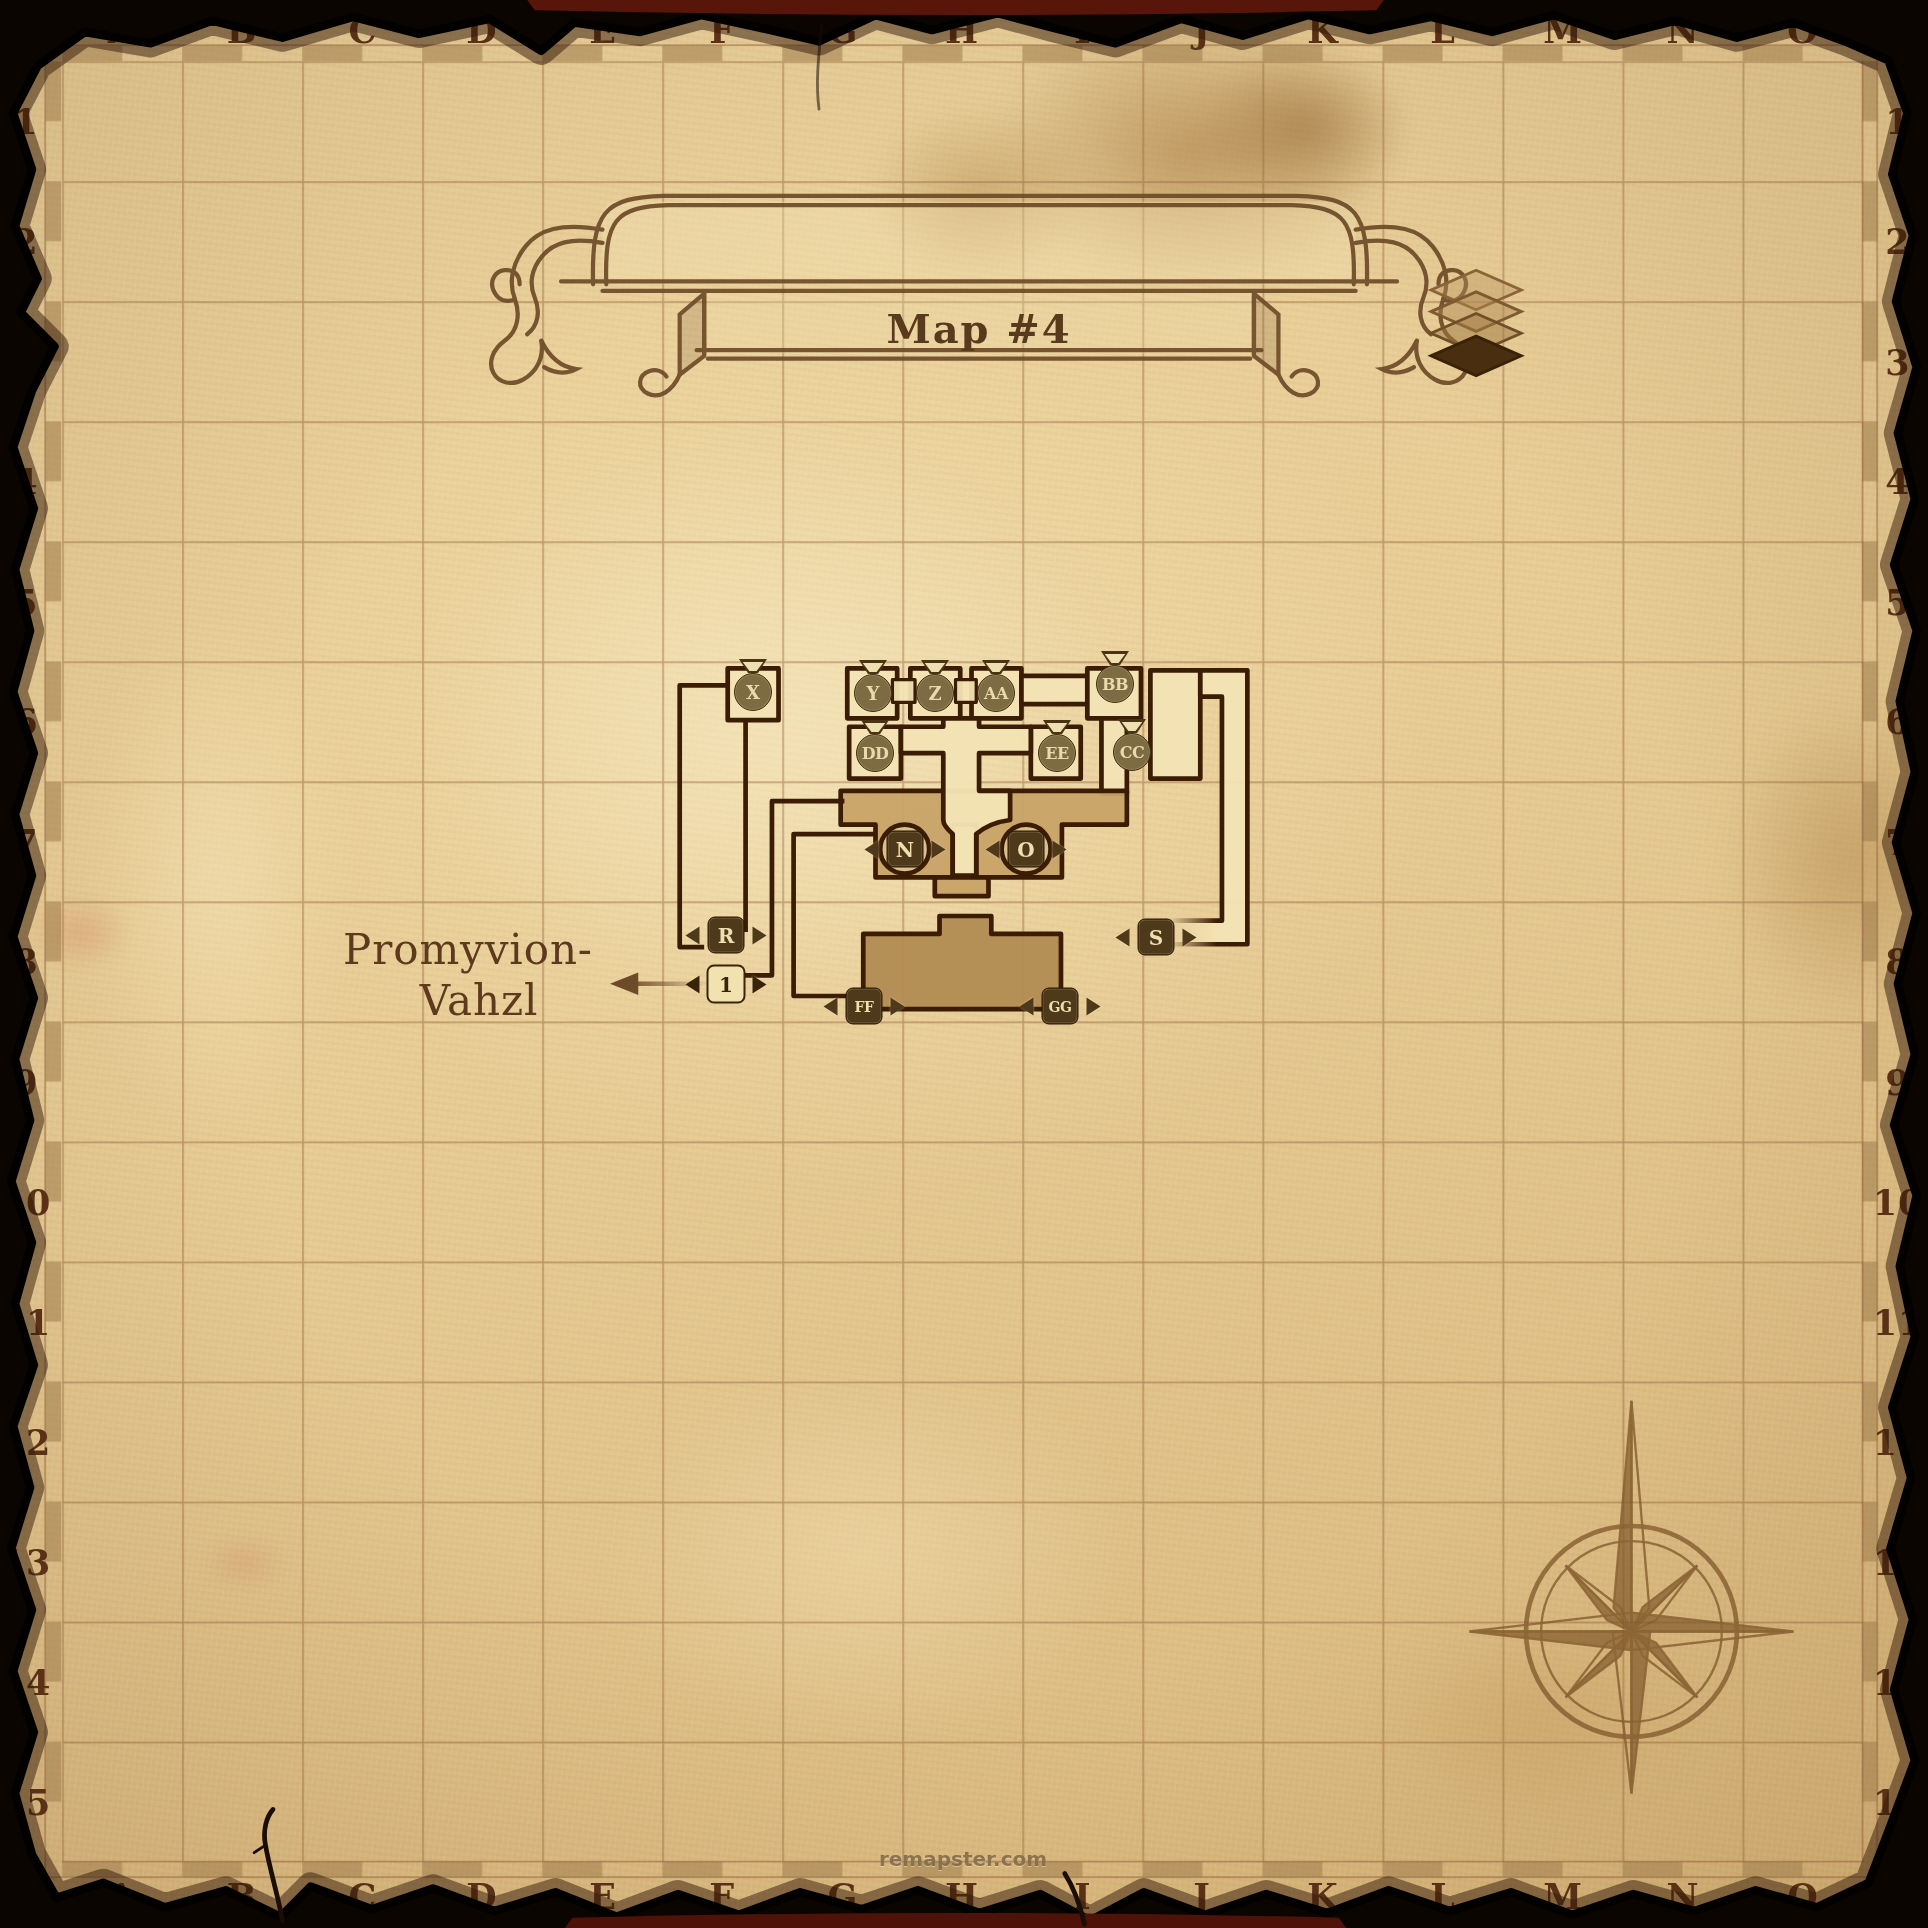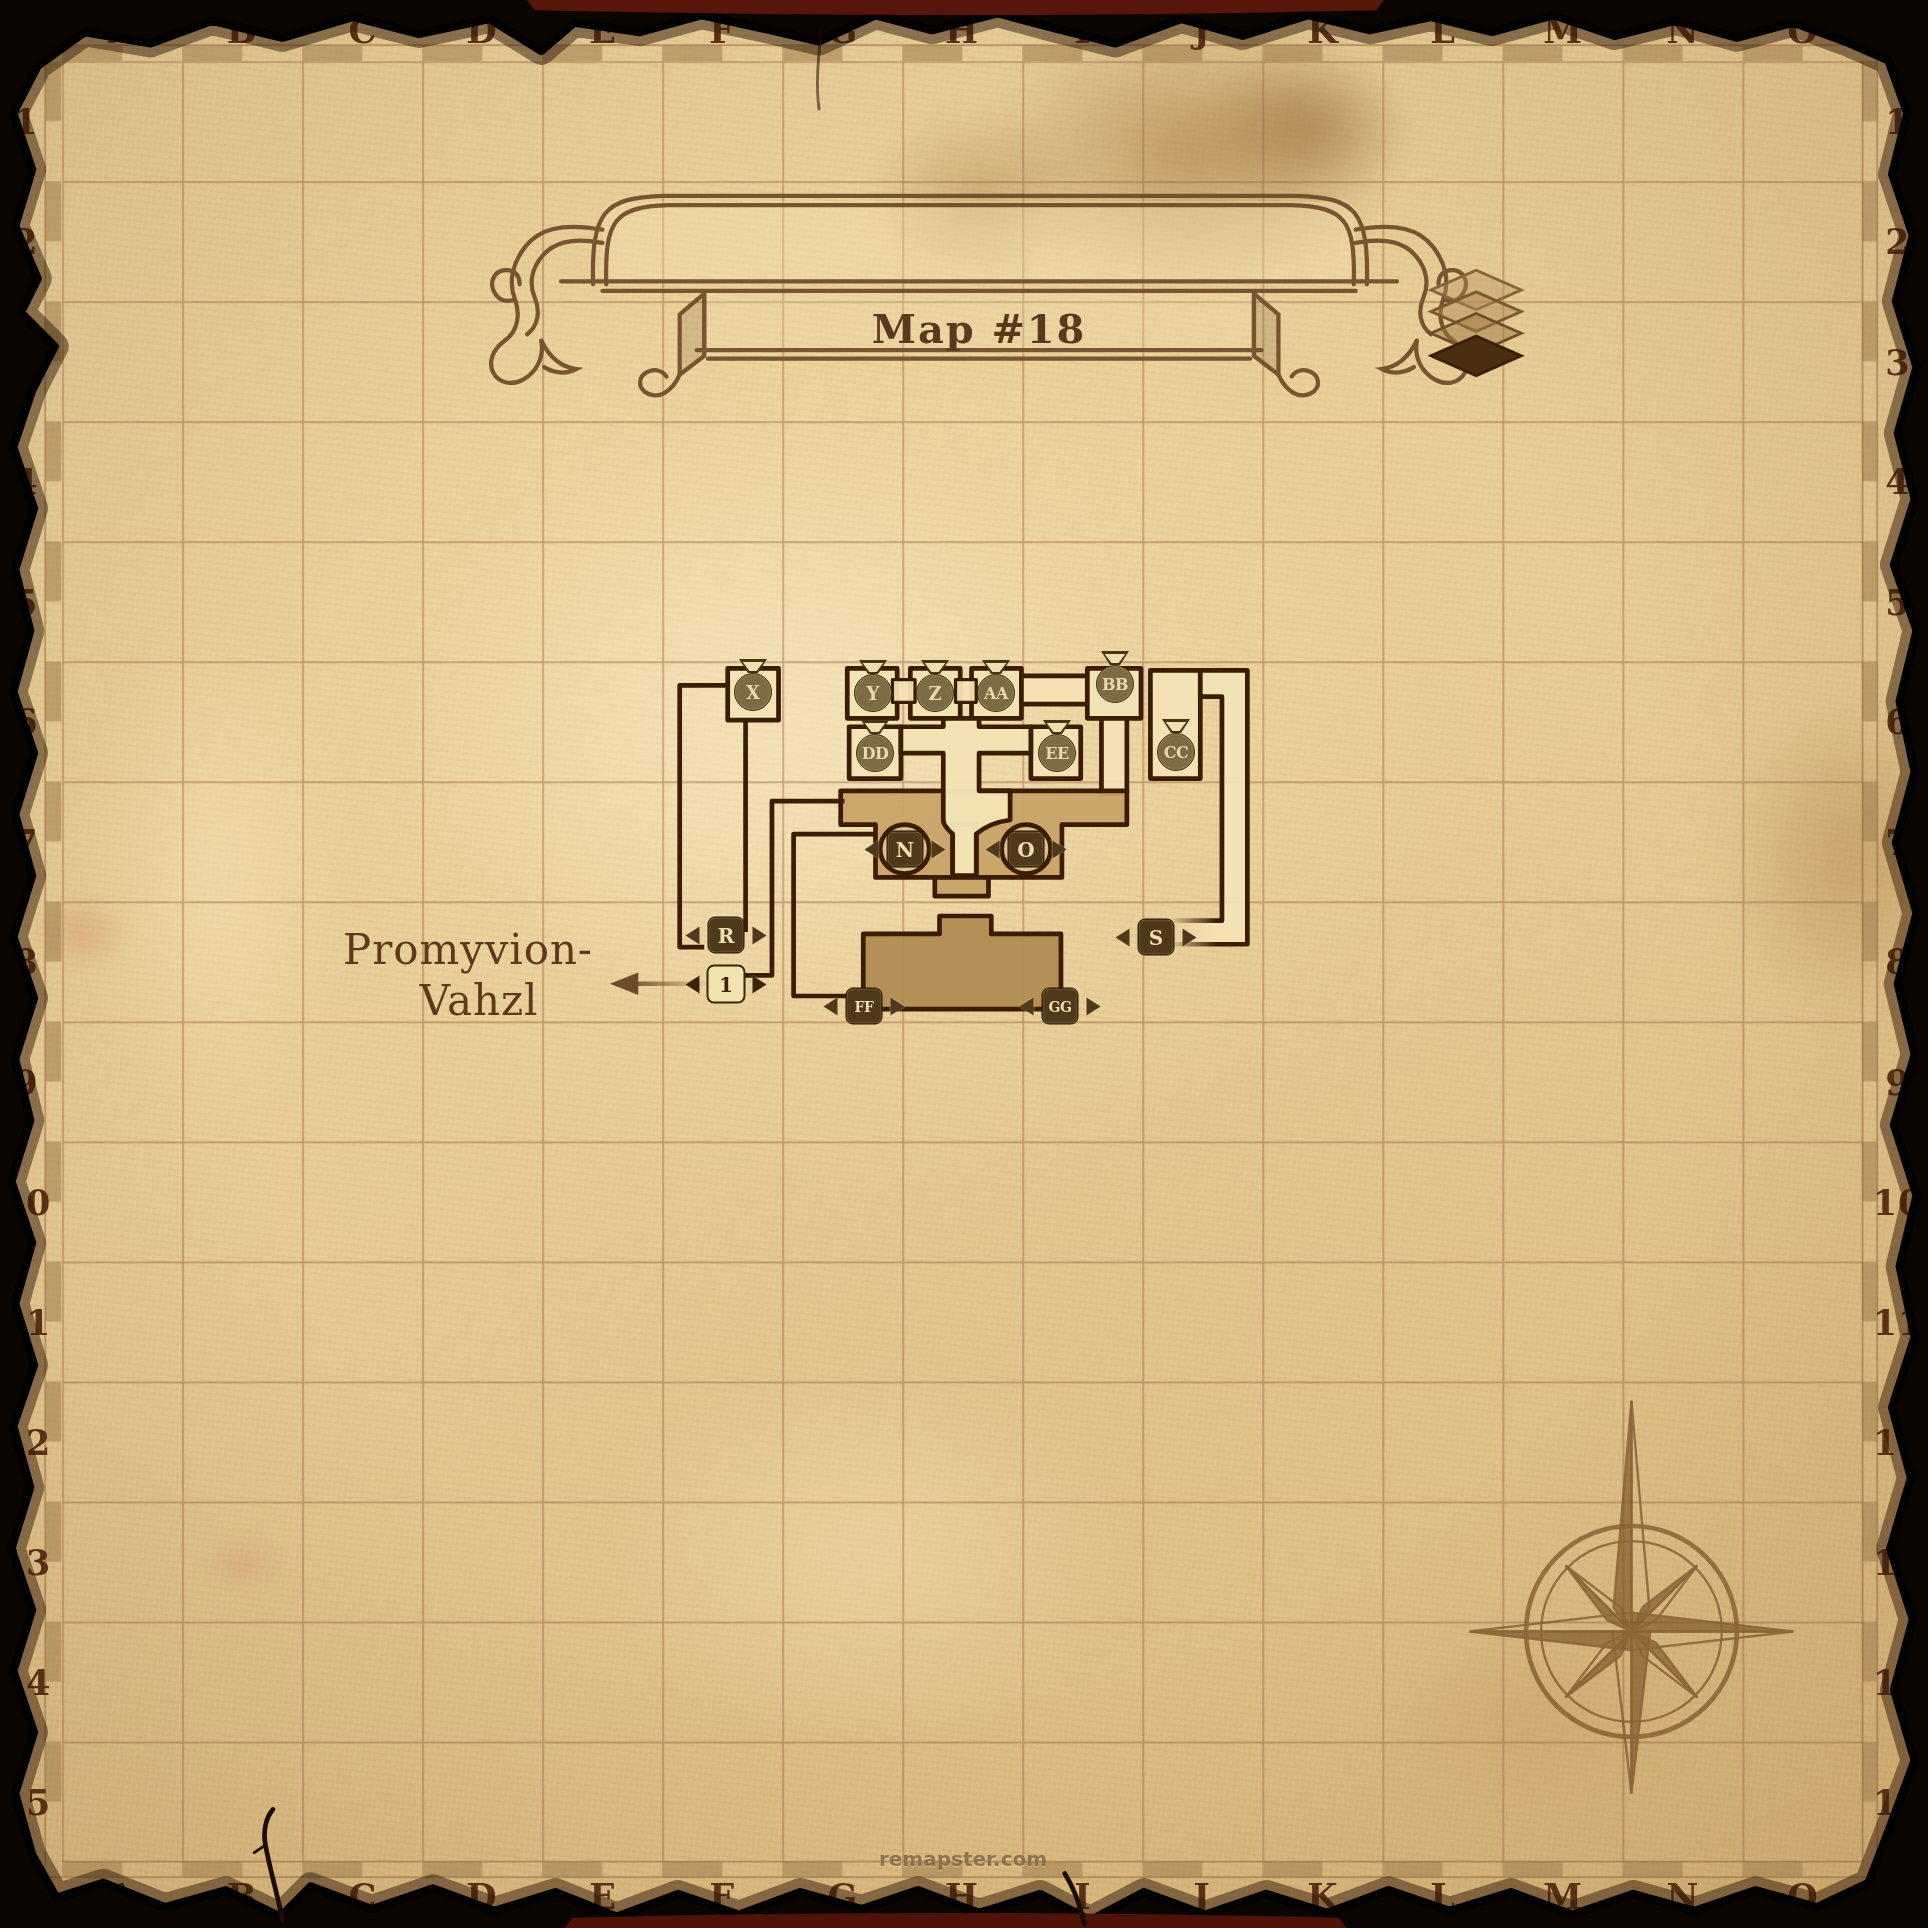--- a/index.html
+++ b/index.html
@@ -267,21 +267,21 @@
         <path d="M1803,1803 L1759,1745 L1733,1733 Z"></path>
         <path d="M1803,1803 L1745,1759 L1733,1733 Z" fill="none"></path>
         <path d="M1663,1803 L1721,1759 L1733,1733 Z"></path>
         <path d="M1663,1803 L1707,1745 L1733,1733 Z" fill="none"></path>
         <path d="M1663,1663 L1707,1721 L1733,1733 Z"></path>
         <path d="M1663,1663 L1721,1707 L1733,1733 Z" fill="none"></path>
       </g>
     </g>
   </svg>
 
-  <div class="subtitle">Map #18</div>
+  <div class="subtitle">Map #4</div>
   <div class="pv" style="left:468px;top:949px">Promyvion-</div>
   <div class="pv" style="left:479px;top:1000px">Vahzl</div>
   <div class="wm">remapster.com</div>
 
   <div class="mk med" style="left:753px;top:692px">
     <i class="fo"></i>
       <i class="fi"></i>
     <span class="ml">X</span>
     </div>
   <div class="mk med" style="left:873px;top:693px">
@@ -307,21 +307,21 @@
   <div class="mk med two" style="left:875px;top:753px">
     <i class="fo"></i>
       <i class="fi"></i>
     <span class="ml">DD</span>
     </div>
   <div class="mk med two" style="left:1057px;top:753px">
     <i class="fo"></i>
       <i class="fi"></i>
     <span class="ml">EE</span>
     </div>
-  <div class="mk med two" style="left:1176px;top:752px">
+  <div class="mk med two" style="left:1132px;top:752px">
     <i class="fo"></i>
       <i class="fi"></i>
     <span class="ml">CC</span>
     </div>
 
   <div class="mk sq" style="left:905px;top:849px">
     <i class="ar-l"></i>
     <span class="ml">N</span>
     <i class="ar-r"></i>
     </div>

